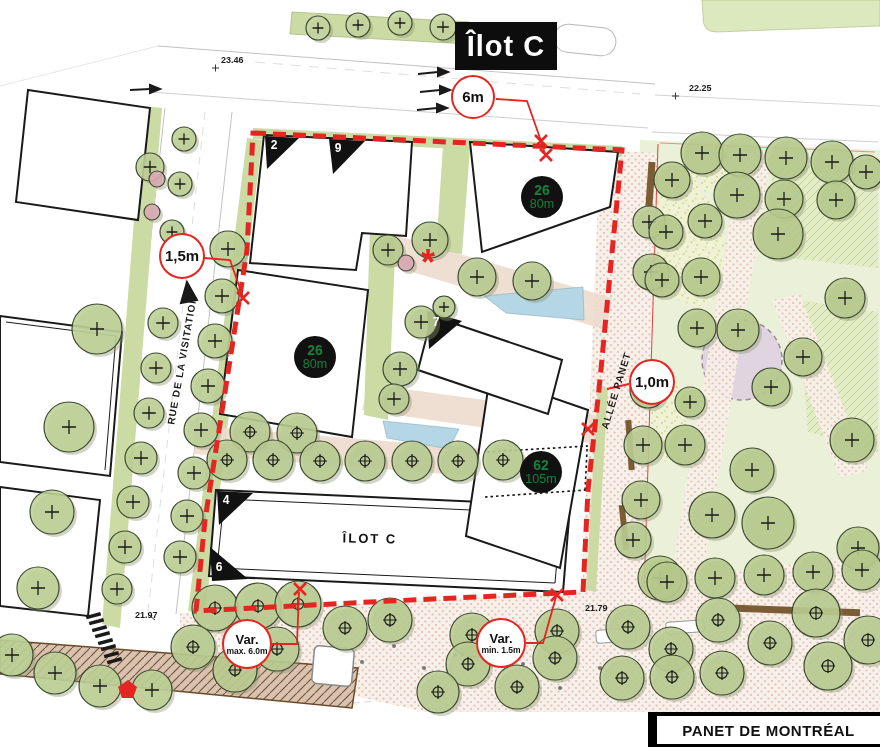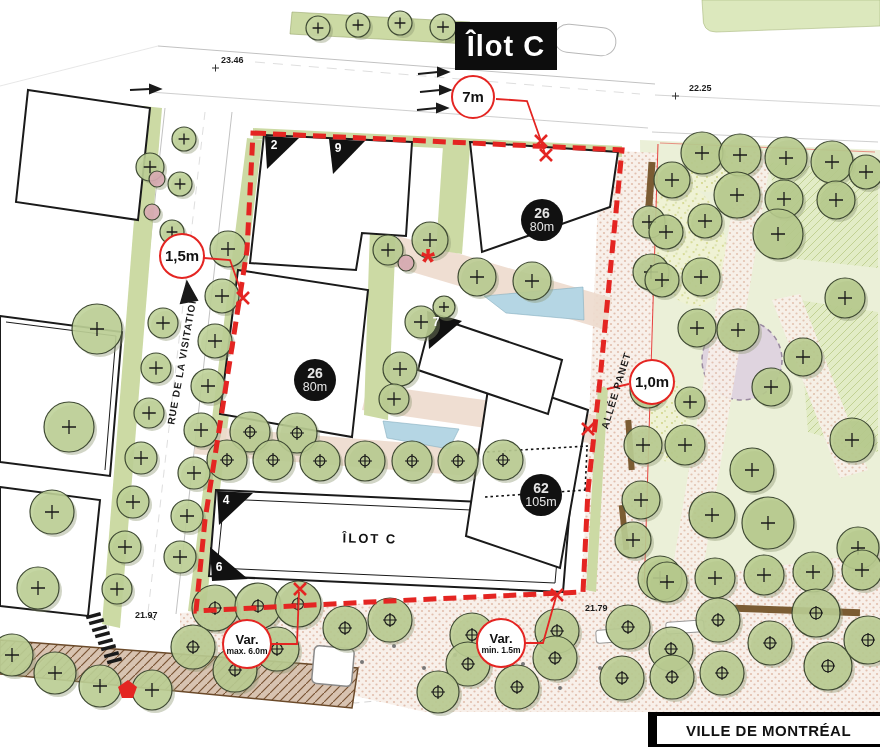--- a/index.html
+++ b/index.html
@@ -8,22 +8,22 @@
   #basemap{position:absolute;left:0;top:0;width:880px;height:747px;}
   .ov{position:absolute;}
   .title-box{background:#0d0d0d;color:#fff;font-size:29px;font-weight:700;
              text-align:center;line-height:48px;letter-spacing:1px;}
   .callout{border:2.5px solid #e42522;background:#fff;border-radius:50%;
            display:flex;flex-direction:column;align-items:center;justify-content:center;
            color:#111;font-weight:700;box-sizing:border-box;}
   .callout .big{font-size:15px;line-height:16px;}
   .callout .v1{font-size:13px;line-height:13px;}
   .callout .v2{font-size:8.5px;line-height:10px;}
-  .badge{background:#111;border-radius:50%;color:#e5e5e5;display:flex;flex-direction:column;
-         align-items:center;justify-content:center;font-weight:700;margin-top:23px;}
+  .badge{background:#111;border-radius:50%;color:#15803d;display:flex;flex-direction:column;
+         align-items:center;justify-content:center;font-weight:700;}
   .badge .fl{font-size:14px;line-height:15px;}
   .badge .ht{font-size:12.5px;line-height:13px;font-weight:400;}
   .corner-num{color:#fff;font-size:12px;font-weight:700;width:16px;text-align:center;}
   .elev{color:#1a1a1a;font-size:9px;font-weight:700;}
   .street-label{color:#1a1a1a;font-size:10px;font-weight:700;letter-spacing:1px;
                 text-align:center;white-space:nowrap;}
   .block-label{color:#111;font-size:13px;font-weight:700;letter-spacing:2px;text-align:center;}
   .asterisk{color:#e42522;font-size:36px;font-weight:700;line-height:30px;}
   .footer-box{background:#fff;border-top:4px solid #000;border-left:9px solid #000;
               border-bottom:3px solid #000;display:flex;align-items:center;justify-content:center;
@@ -819,21 +819,21 @@
   <g stroke="#333" stroke-width="1">
     <path d="M212,68 h7 M215.5,64.5 v7"></path>
     <path d="M672,96 h7 M675.5,92.5 v7"></path>
     <path d="M150,616 l5,4"></path>
   </g>
 </svg>
 
 <div class="ov title-box" style="left:455px;top:22px;width:102px;height:48px;">Îlot C</div>
 
 <div class="ov callout" style="left:451px;top:75px;width:44px;height:44px;">
-  <span class="big">7m</span>
+  <span class="big">6m</span>
 </div>
 <div class="ov callout" style="left:159px;top:233px;width:46px;height:46px;">
   <span class="big">1,5m</span>
 </div>
 <div class="ov callout" style="left:629px;top:359px;width:46px;height:46px;">
   <span class="big">1,0m</span>
 </div>
 <div class="ov callout" style="left:222px;top:619px;width:50px;height:50px;">
   <span class="v1">Var.</span>
   <span class="v2">max. 6.0m</span>
@@ -867,15 +867,15 @@
 <div class="ov elev" style="left:135px;top:610px;">21.97</div>
 <div class="ov elev" style="left:542px;top:603px;margin-left:43px;">21.79</div>
 
 <div class="ov street-label" style="left:117px;top:355px;width:130px;transform:rotate(-80deg);">RUE DE LA VISITATION</div>
 <div class="ov street-label" style="left:573px;top:385px;width:86px;transform:rotate(-73deg);">ALLÉE PANET</div>
 
 <div class="ov block-label" style="left:310px;top:531px;width:120px;transform:rotate(1deg);">ÎLOT C</div>
 
 <div class="ov asterisk" style="left:421px;top:248px;">*</div>
 
-<div class="ov footer-box" style="left:648px;top:712px;width:223px;height:28px;">VILLE DE MONTRÉAL</div>
+<div class="ov footer-box" style="left:648px;top:712px;width:223px;height:28px;">PANET DE MONTRÉAL</div>
 
 </div>
 
 </body></html>

